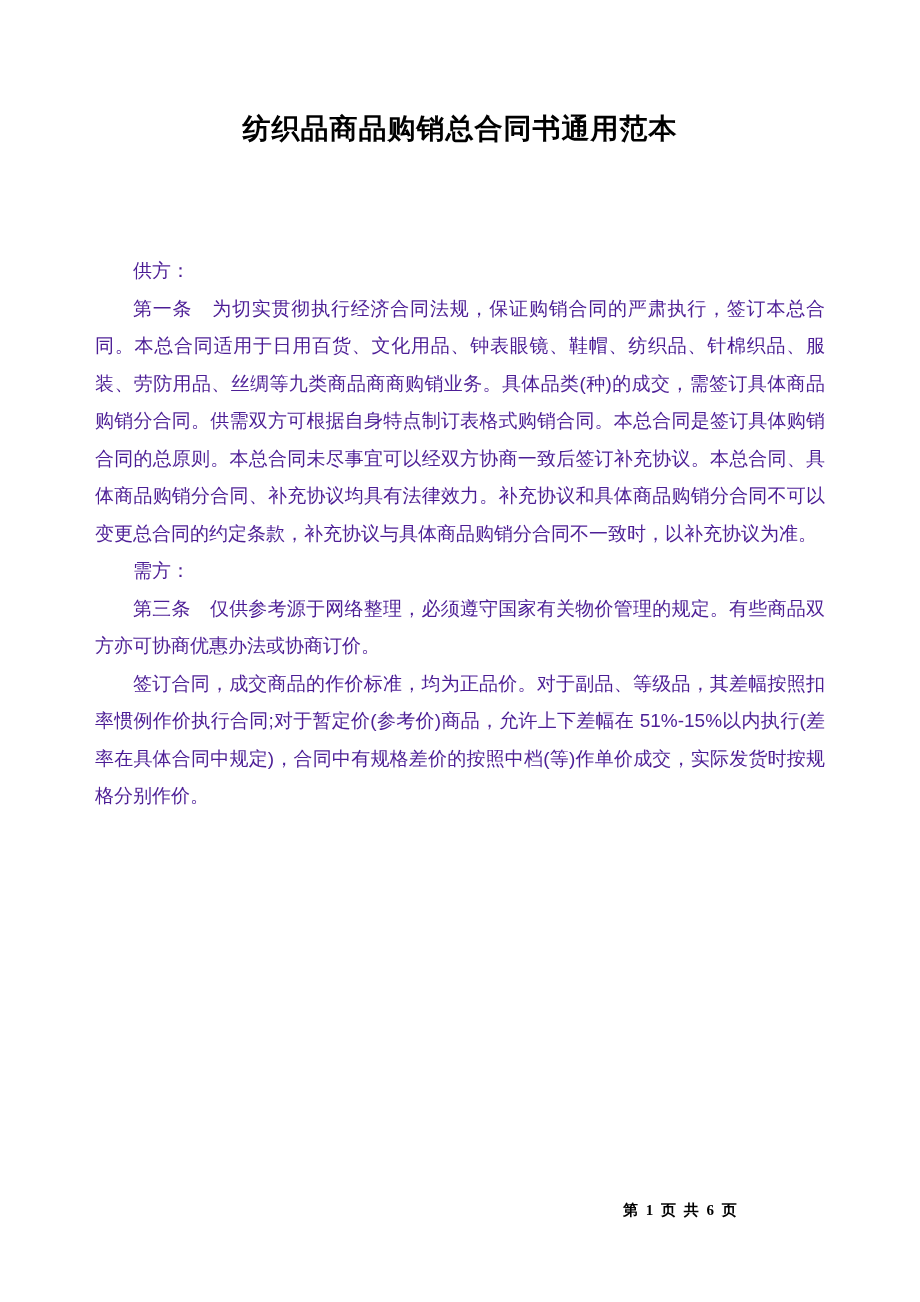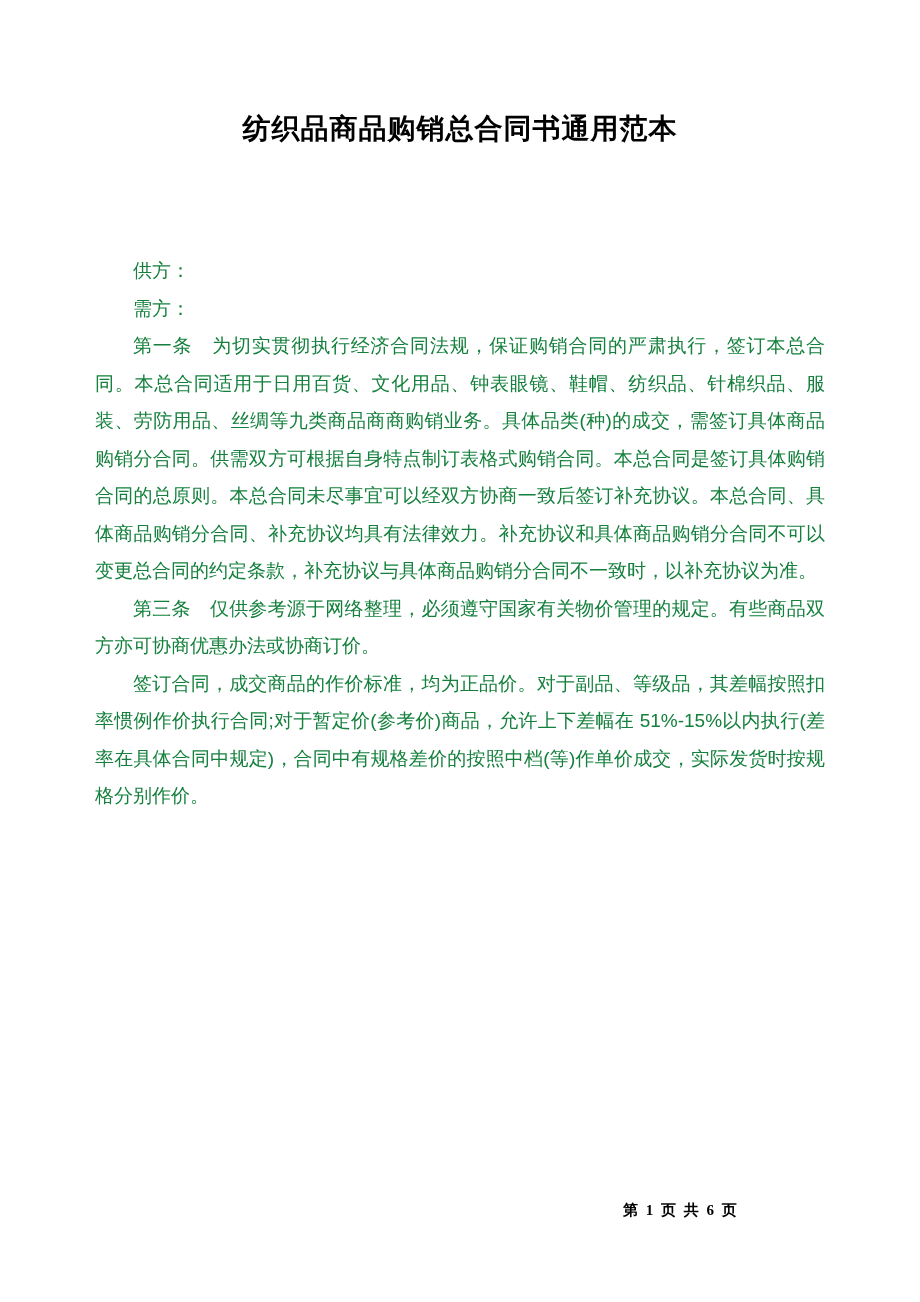--- a/index.html
+++ b/index.html
@@ -26,21 +26,21 @@
     font-family: "Liberation Sans", sans-serif;
   }
   .doc-body {
     position: absolute;
     top: 252px;
     left: 95px;
     width: 730px;
     font-size: 19px;
     line-height: 37.5px;
     text-align: justify;
-    color: #15803d;
+    color: #4c1d95;
   }
   .para {
     text-indent: 2em;
   }
   .doc-footer {
     position: absolute;
     top: 1200px;
     left: 0;
     width: 100%;
     height: 30px;
@@ -65,22 +65,22 @@
 </style>
 </head>
 <body>
 
 <div class="doc-page">
 
   <h1 class="doc-title">纺织品商品购销总合同书通用范本</h1>
 
   <div class="doc-body">
       <div class="para">供方：</div>
+      <div class="para">第一条　为切实贯彻执行经济合同法规，保证购销合同的严肃执行，签订本总合同。本总合同适用于日用百货、文化用品、钟表眼镜、鞋帽、纺织品、针棉织品、服装、劳防用品、丝绸等九类商品商商购销业务。具体品类(种)的成交，需签订具体商品购销分合同。供需双方可根据自身特点制订表格式购销合同。本总合同是签订具体购销合同的总原则。本总合同未尽事宜可以经双方协商一致后签订补充协议。本总合同、具体商品购销分合同、补充协议均具有法律效力。补充协议和具体商品购销分合同不可以变更总合同的约定条款，补充协议与具体商品购销分合同不一致时，以补充协议为准。</div>
       <div class="para">需方：</div>
-      <div class="para">第一条　为切实贯彻执行经济合同法规，保证购销合同的严肃执行，签订本总合同。本总合同适用于日用百货、文化用品、钟表眼镜、鞋帽、纺织品、针棉织品、服装、劳防用品、丝绸等九类商品商商购销业务。具体品类(种)的成交，需签订具体商品购销分合同。供需双方可根据自身特点制订表格式购销合同。本总合同是签订具体购销合同的总原则。本总合同未尽事宜可以经双方协商一致后签订补充协议。本总合同、具体商品购销分合同、补充协议均具有法律效力。补充协议和具体商品购销分合同不可以变更总合同的约定条款，补充协议与具体商品购销分合同不一致时，以补充协议为准。</div>
       <div class="para">第三条　仅供参考源于网络整理，必须遵守国家有关物价管理的规定。有些商品双方亦可协商优惠办法或协商订价。</div>
       <div class="para">签订合同，成交商品的作价标准，均为正品价。对于副品、等级品，其差幅按照扣率惯例作价执行合同;对于暂定价(参考价)商品，允许上下差幅在 51%-15%以内执行(差率在具体合同中规定)，合同中有规格差价的按照中档(等)作单价成交，实际发货时按规格分别作价。</div>
     </div>
 
   <div class="doc-footer">
     <span class="footer-page">第 1 页 共 6 页</span>
   </div>
 
 </div>
 

